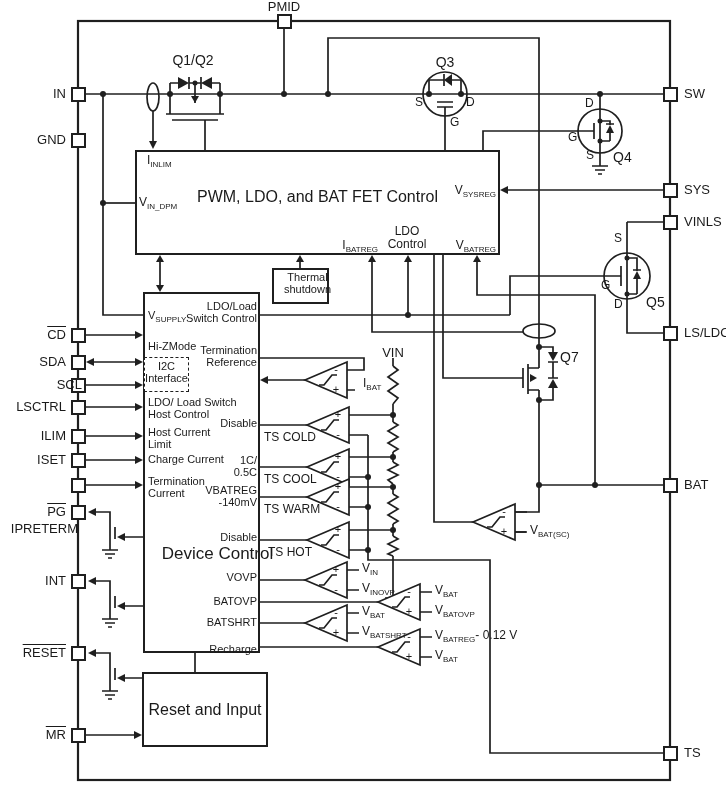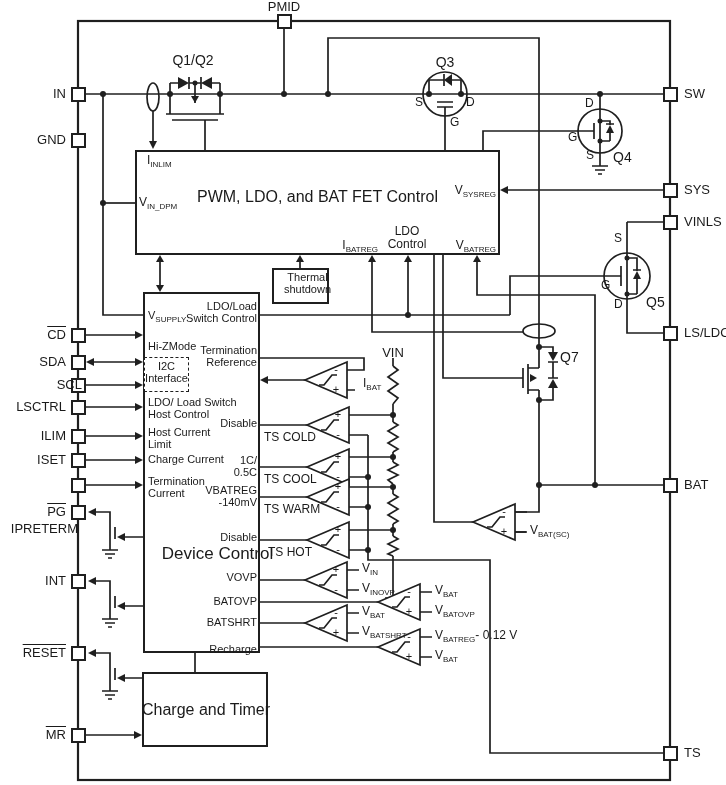--- a/index.html
+++ b/index.html
@@ -329,21 +329,21 @@
 <div class="lbl sm" style="left:148px;top:454px;">Charge Current</div>
 <div class="lbl sm rt" style="left:157px;top:455px;width:100px;"><span>1C/</span><br><span>0.5C</span></div>
 <div class="lbl sm" style="left:148px;top:476px;"><span>Termination</span><br><span>Current</span></div>
 <div class="lbl sm rt" style="left:157px;top:485px;width:100px;"><span>VBATREG</span><br><span>-140mV</span></div>
 <div class="lbl sm rt" style="left:157px;top:532px;width:100px;">Disable</div>
 <div class="lbl sm rt" style="left:157px;top:572px;width:100px;">VOVP</div>
 <div class="lbl sm rt" style="left:157px;top:596px;width:100px;">BATOVP</div>
 <div class="lbl sm rt" style="left:157px;top:617px;width:100px;">BATSHRT</div>
 <div class="lbl sm rt" style="left:157px;top:644px;width:100px;">Recharge</div>
 
-<div class="lbl big ctr" style="left:142px;top:701px;width:126px;">Charge and Timer</div>
+<div class="lbl big ctr" style="left:142px;top:701px;width:126px;">Reset and Input</div>
 
 <div class="lbl ctr" style="left:163px;top:53px;width:60px;font-size:14px;">Q1/Q2</div>
 <div class="lbl ctr" style="left:415px;top:55px;width:60px;font-size:14px;">Q3</div>
 <div class="lbl" style="left:613px;top:150px;font-size:14px;">Q4</div>
 <div class="lbl" style="left:646px;top:295px;font-size:14px;">Q5</div>
 <div class="lbl" style="left:560px;top:350px;font-size:14px;">Q7</div>
 <div class="lbl ref" style="left:415px;top:96px;">S</div>
 <div class="lbl ref" style="left:466px;top:96px;">D</div>
 <div class="lbl ref" style="left:450px;top:116px;">G</div>
 <div class="lbl ref" style="left:585px;top:97px;">D</div>

